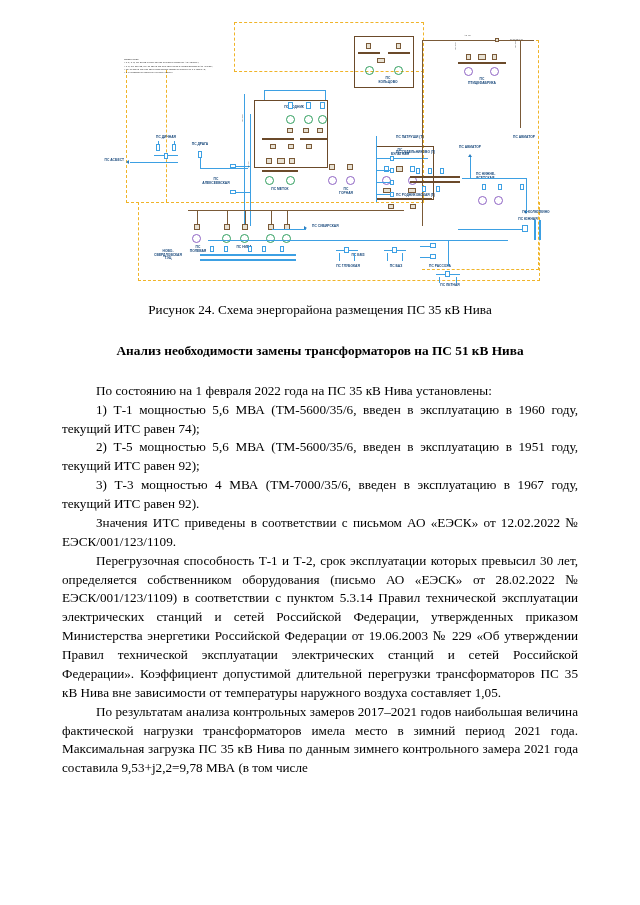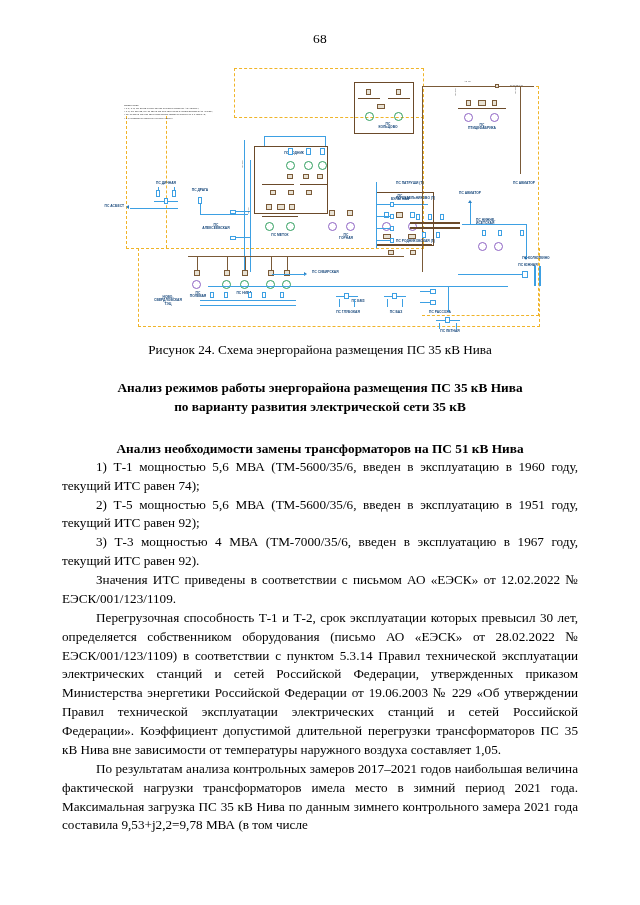--- a/index.html
+++ b/index.html
@@ -39,21 +39,21 @@
     margin: 18px auto 0 auto;
     left: -4px;
   }
   .figure-canvas {
     position: absolute;
     inset: 0;
   }
   .figure-caption {
     text-align: center;
     font-size: 13.2px;
-    margin-top: 10px;
+    margin-top: 16px;
     line-height: 1.25;
   }
   .dlabel {
     position: absolute;
     font-family: "Liberation Sans", "DejaVu Sans", sans-serif;
     font-size: 3.3px;
     font-weight: 700;
     color: #17477a;
     line-height: 1.12;
     white-space: pre;
@@ -135,21 +135,20 @@
     hyphens: none;
   }
   p.body.first { margin-top: 22px; }
   .list-item { text-indent: 34px; }
 </style>
 </head>
 <body>
 
 <div class="page">
 
-  <div class="page-number">68</div>
 
   <div class="figure-wrap">
     <div class="figure-canvas">
 
       <div class="dashbox" style="left:176px; top:4px; width:188px; height:48px;"></div>
       <div class="dashbox" style="left:68px; top:52px; width:296px; height:132px; border-top:none;"></div>
       <div class="dashbox" style="left:364px; top:22px; width:116px; height:228px; border-left:none;"></div>
       <div class="dashbox" style="left:80px; top:184px; width:400px; height:78px; border-top:none;"></div>
 
       <div class="solidbox" style="left:196px; top:82px; width:72px; height:66px;"></div>
@@ -380,27 +379,24 @@
 * Т-1, Т-2, РУ 35 кВ на ПС 110 кВ Рудник в эксплуат. АО «ЕЭСК»;
 * Т-3, РУ 110 кВ, РУ 10 кВ на ПС 110 кВ Рудник в эксплуатации ОАО «РЖД»;
 * РУ 10 кВ на ПС 110 кВ Рудник может питаться только от Т-1 или Т-2;
 * Т-3 нормально отключен со всех сторон</div>
 
     </div>
   </div>
 
   <div class="figure-caption">Рисунок 24. Схема энергорайона размещения ПС 35 кВ Нива</div>
 
-  <div class="h-block h-gap-1">
-    <div>Анализ режимов работы энергорайона размещения ПС 35 кВ Нива</div>
-    <div>по варианту развития электрической сети 35 кВ</div>
-  </div>
 
   <div class="h-block h-gap-2">Анализ необходимости замены трансформаторов на ПС 51 кВ Нива</div>
 
+  <p class="body first">По состоянию на 1 февраля 2022 года на ПС 35 кВ Нива установлены:</p>
   <p class="body list-item">1) Т-1 мощностью 5,6 МВА (ТМ-5600/35/6, введен в эксплуатацию в 1960 году, текущий ИТС равен 74);</p>
   <p class="body list-item">2) Т-5 мощностью 5,6 МВА (ТМ-5600/35/6, введен в эксплуатацию в 1951 году, текущий ИТС равен 92);</p>
   <p class="body list-item">3) Т-3 мощностью 4 МВА (ТМ-7000/35/6, введен в эксплуатацию в 1967 году, текущий ИТС равен 92).</p>
   <p class="body">Значения ИТС приведены в соответствии с письмом АО «ЕЭСК» от 12.02.2022 № ЕЭСК/001/123/1109.</p>
   <p class="body">Перегрузочная способность Т-1 и Т-2, срок эксплуатации которых превысил 30 лет, определяется собственником оборудования (письмо АО «ЕЭСК» от 28.02.2022 № ЕЭСК/001/123/1109) в соответствии с пунктом 5.3.14 Правил технической эксплуатации электрических станций и сетей Российской Федерации, утвержденных приказом Министерства энергетики Российской Федерации от 19.06.2003 № 229 «Об утверждении Правил технической эксплуатации электрических станций и сетей Российской Федерации». Коэффициент допустимой длительной перегрузки трансформаторов ПС 35 кВ Нива вне зависимости от температуры наружного воздуха составляет 1,05.</p>
   <p class="body">По результатам анализа контрольных замеров 2017–2021 годов наибольшая величина фактической нагрузки трансформаторов имела место в зимний период 2021 года. Максимальная загрузка ПС 35 кВ Нива по данным зимнего контрольного замера 2021 года составила 9,53+j2,2=9,78 МВА (в том числе</p>
 
 </div>
 
 </body></html>

